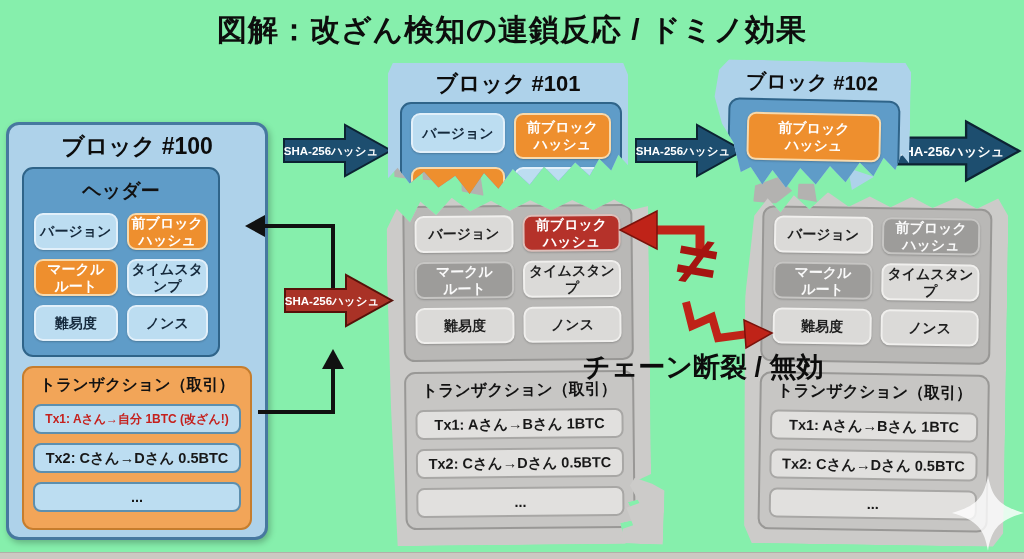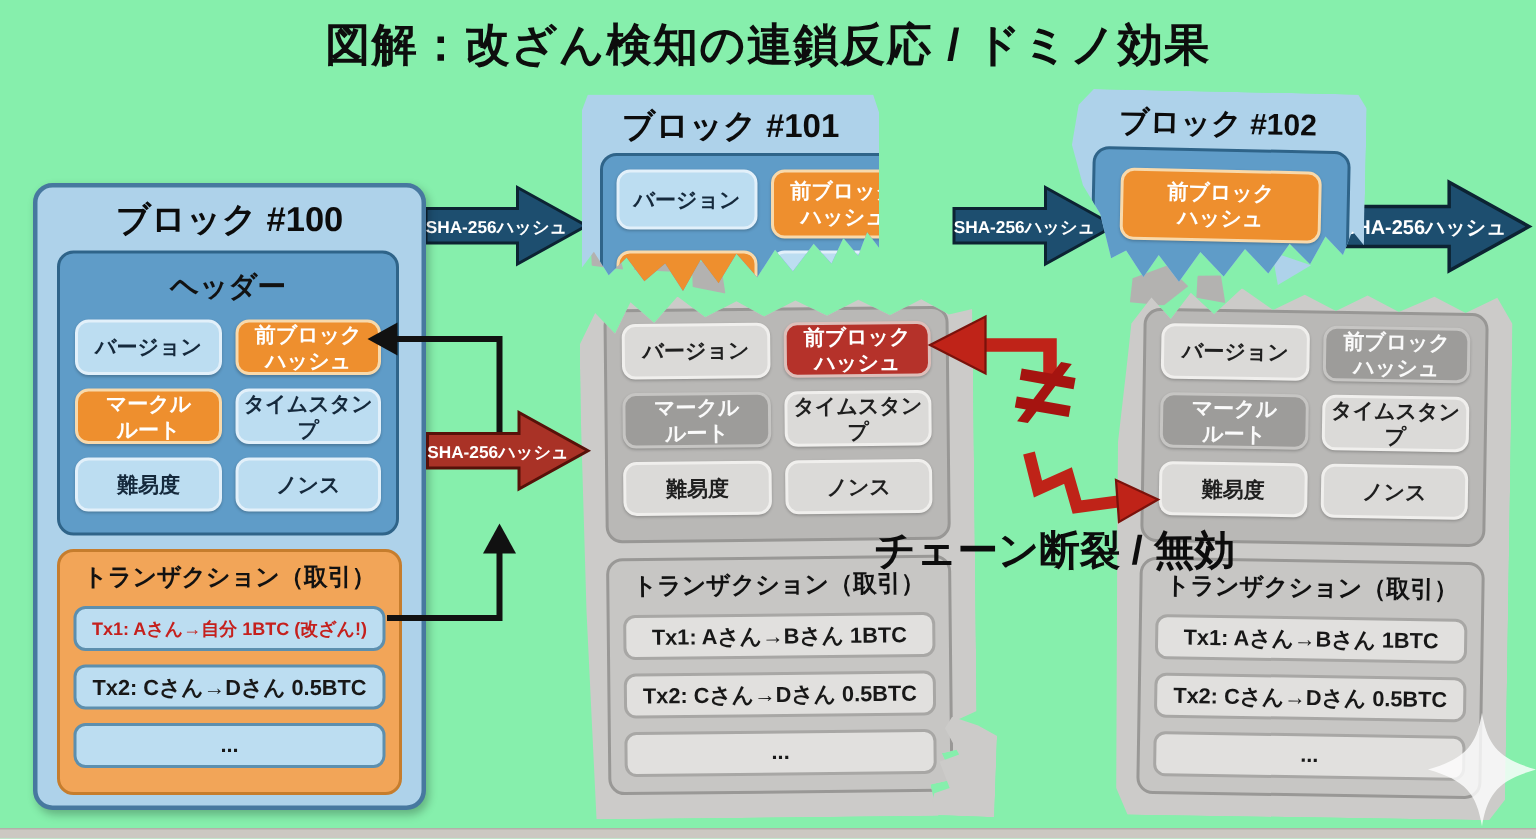--- a/index.html
+++ b/index.html
@@ -40,31 +40,31 @@
   .txrow {
     border-radius:8px; display:flex; align-items:center; justify-content:center;
     font-weight:bold; font-size:14.5px; height:30px; margin-bottom:9px;
     box-sizing:border-box; color:#181818;
   }
   .txrow-blue { background:#bcddf1; border:2px solid #5d8fae; }
   .txrow-gray { background:#e1e0de; border:2px solid #a8a7a5; }
   .tx-tampered { color:#c5201d; font-size:12px; }
 
   
-  .b100 { left:22px; top:122px; width:262px; height:418px;
+  .b100 { left:6px; top:122px; width:262px; height:418px;
     background:#aed2ea; border:3px solid #47789f; border-radius:13px;
     box-shadow:2px 3px 6px rgba(0,0,0,.25); box-sizing:border-box; z-index:10; }
   .b100 .block-title { margin-top:6px; }
-  .b100-header { left:13px; top:42px; width:228px; height:190px; padding:4px 10px; }
+  .b100-header { left:13px; top:42px; width:198px; height:190px; padding:4px 10px; }
   .b100-header .ptitle { font-size:19px; margin:5px 0 9px; }
   .b100-tx { left:13px; top:241px; width:230px; height:164px; padding:4px 9px; }
   .b100-tx .ptitle { font-size:16px; margin:3px 0 8px; }
 
   .fragment { background:#aed2ea; box-sizing:border-box; z-index:12; }
-  .f101 { left:388px; top:63px; width:198px; height:131px;
+  .f101 { left:388px; top:63px; width:240px; height:131px;
     clip-path:polygon(0 8%,2% 0,98% 0,100% 9%,100% 78%,96% 70%,93% 82%,88% 73%,84% 86%,78% 76%,71% 90%,65% 79%,59% 93%,52% 81%,46% 96%,40% 84%,34% 100%,28% 86%,21% 95%,15% 83%,9% 92%,4% 80%,0 88%); }
   .f101 .block-title { margin-top:6px; font-size:22px; }
   .f101-panel { left:12px; top:39px; width:222px; height:110px; padding:9px 9px 0; }
   .fragrow { display:flex; gap:9px; }
   .f102 { left:712px; top:61px; width:198px; height:134px; transform:rotate(1.2deg);
     clip-path:polygon(8% 0,97% 0,100% 7%,100% 75%,96% 68%,93% 80%,87% 71%,82% 85%,75% 75%,68% 90%,60% 78%,53% 92%,45% 80%,38% 95%,31% 82%,26% 93%,20% 80%,15% 84%,11% 62%,5% 48%,1% 28%,3% 8%); }
   .f102 .block-title { margin-top:8px; font-size:20px; }
   .f102-panel { left:16px; top:38px; width:172px; height:96px; }
 
   .gblock { background:#cccbc9; box-sizing:border-box; z-index:10;

